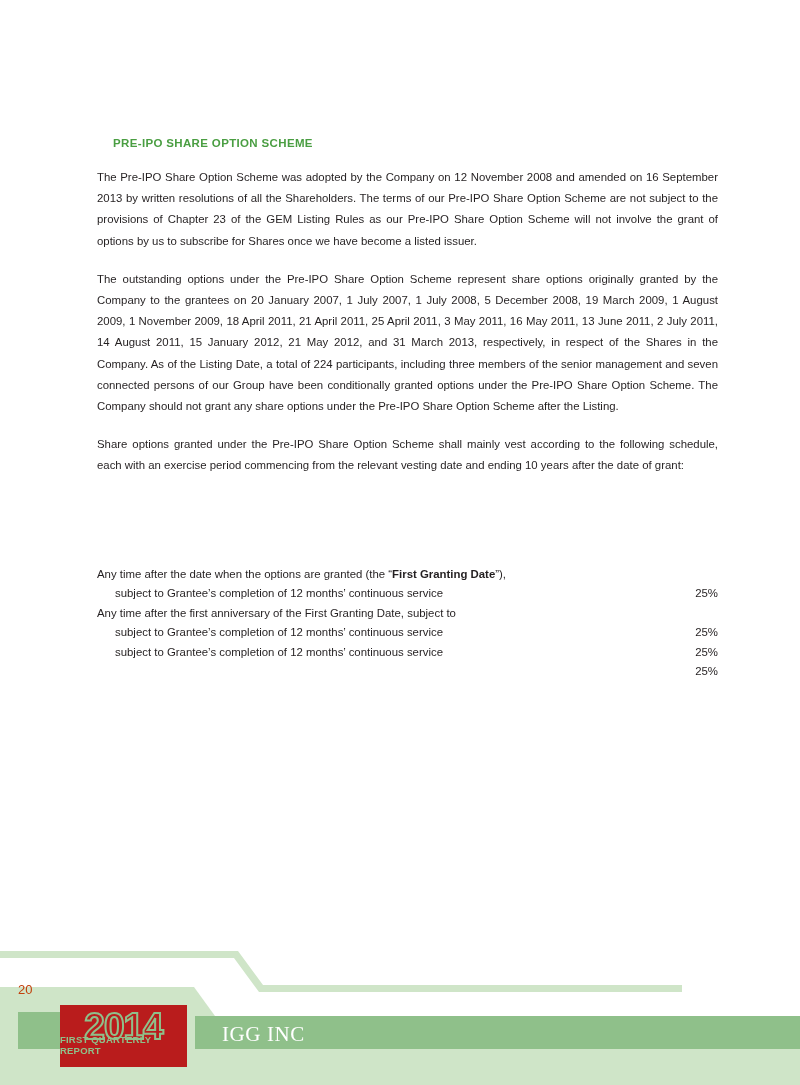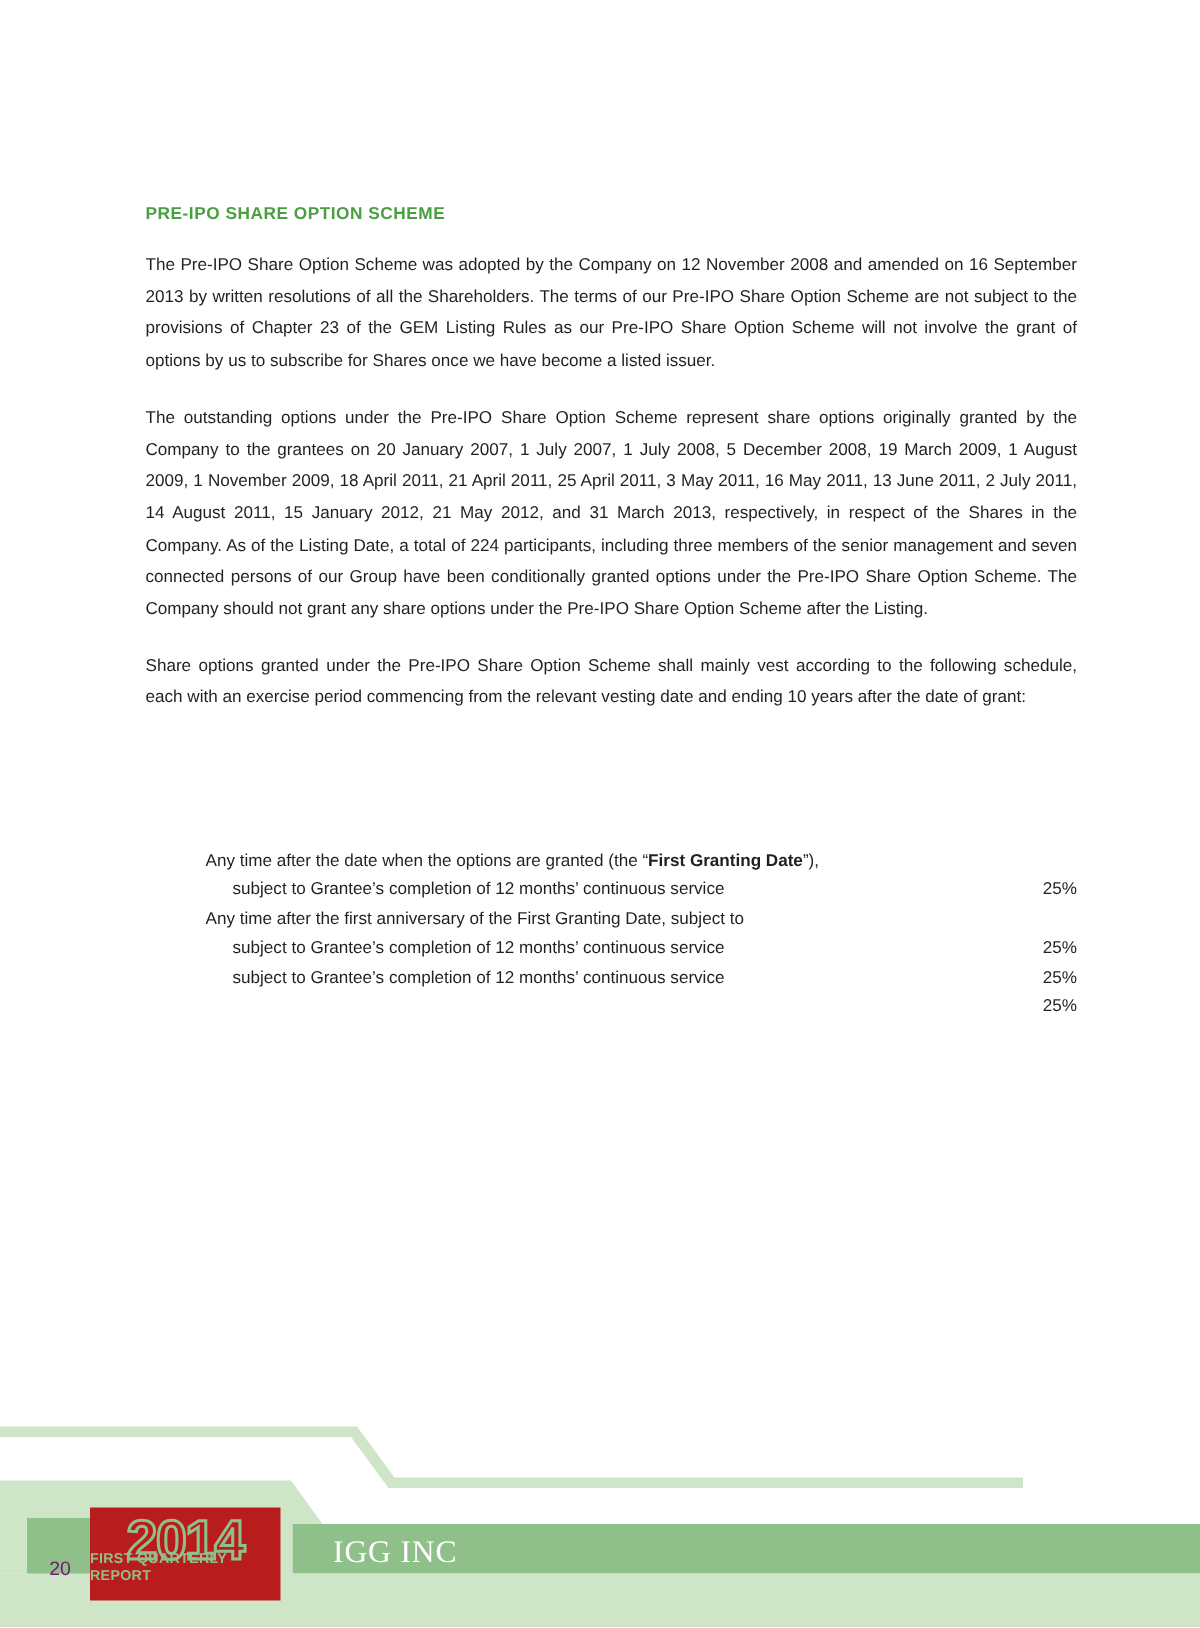--- a/index.html
+++ b/index.html
@@ -28,21 +28,21 @@
     left: 97px;
     top: 136px;
     width: 621px;
   }
 
   .section-heading {
     font-size: 11.5px;
     font-weight: bold;
     color: #4a9e42;
     letter-spacing: 0.35px;
-    margin: 0 0 17px 0;
+    margin: 0 0 17px 16px;
     line-height: 14px;
   }
 
   p.body-para {
     font-size: 11.4px;
     line-height: 21.2px;
     text-align: justify;
     margin: 0 0 17px 0;
     color: #231f20;
     -webkit-font-smoothing: antialiased;
@@ -73,21 +73,21 @@
     line-height: 19.8px;
   }
   .head-left {
     position: absolute;
     left: 0;
     top: 39px;
     font-weight: bold;
     line-height: 19.8px;
   }
 
-  .table-body { margin-top: 15px; margin-left: 40px; }
+  .table-body { margin-top: 15px; }
 
   .t-row { position: relative; }
   .t-line {
     line-height: 19.4px;
     white-space: nowrap;
   }
   .t-line.indent { padding-left: 18px; }
   .t-val {
     position: absolute;
     right: 0;
@@ -97,27 +97,27 @@
   }
   .t-line b { font-weight: bold; }
 
   
   .footer { position: absolute; left: 0; top: 0; width: 800px; height: 1085px; pointer-events: none; }
   .footer svg { display: block; }
 
   .page-number {
     position: absolute;
     left: 18px;
-    top: 1024px;
+    top: 968px;
     width: 44px;
     height: 44px;
     line-height: 44px;
-    text-align: center;
+    text-align: left;
     font-size: 13px;
-    color: #701a75;
+    color: #c2410c;
     font-family: "Liberation Sans", sans-serif;
   }
 
   .logo-box {
     position: absolute;
     left: 60px;
     top: 1005px;
     width: 127px;
     height: 62px;
     background: #b91c1c;

